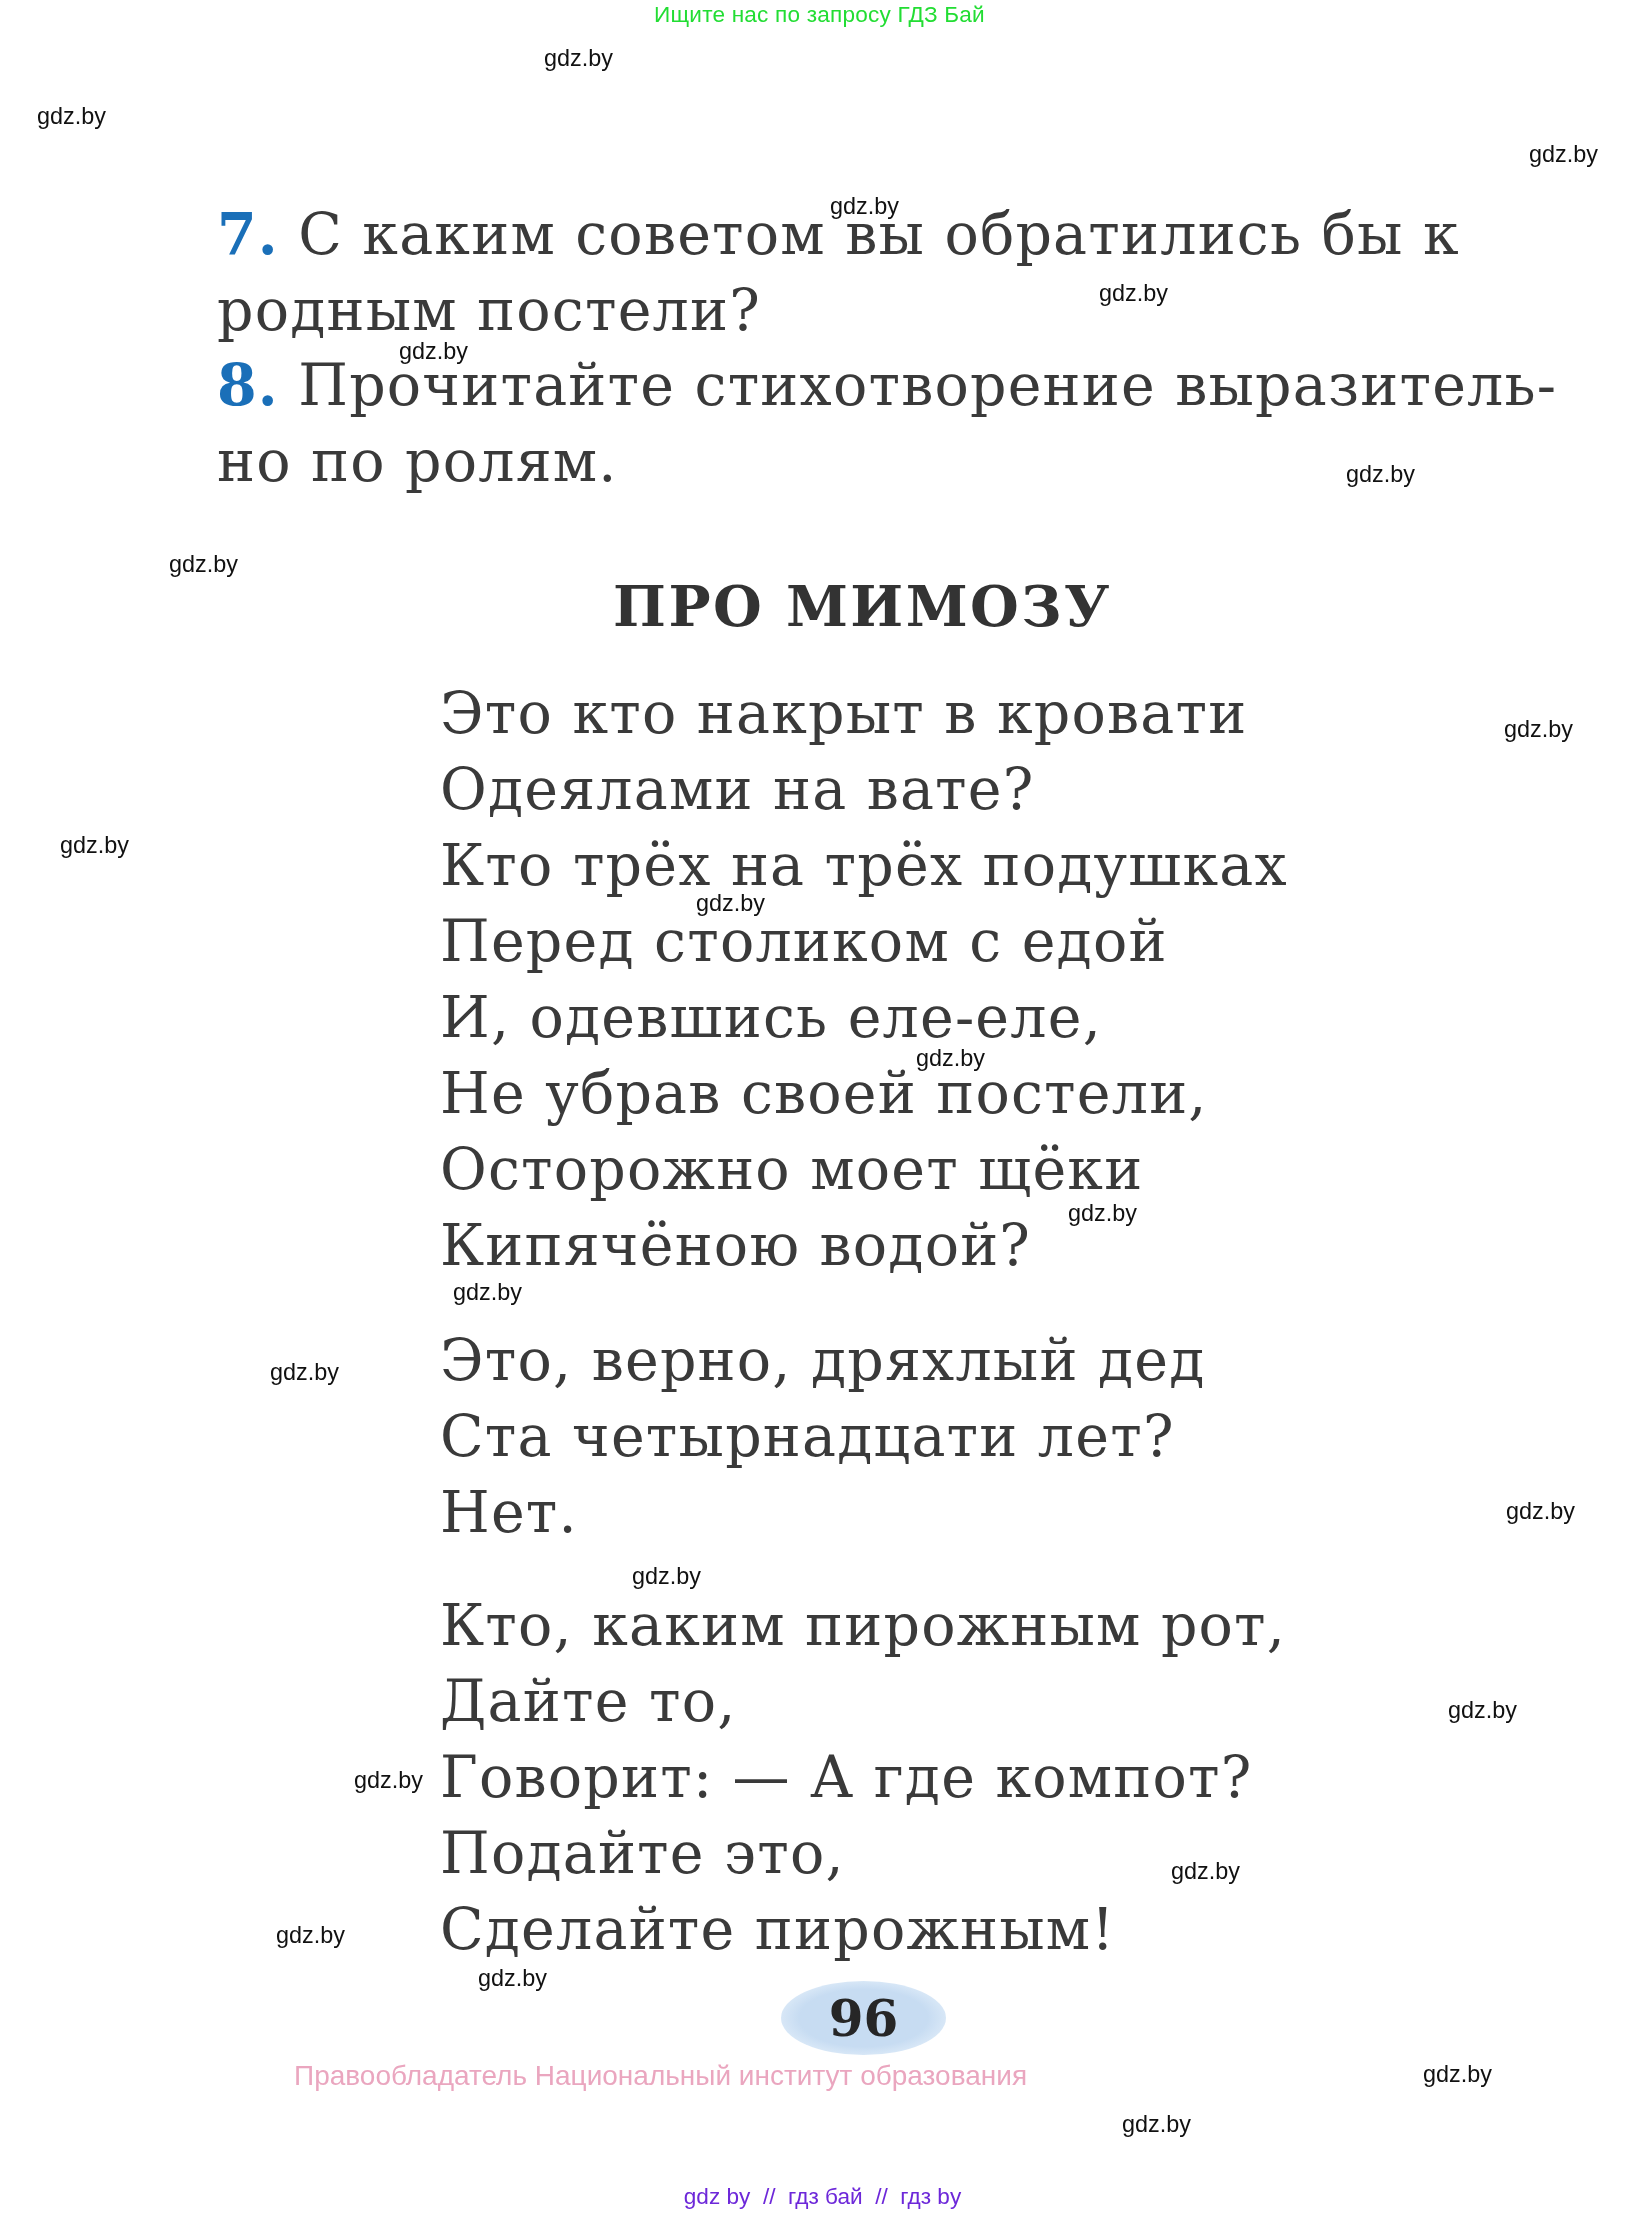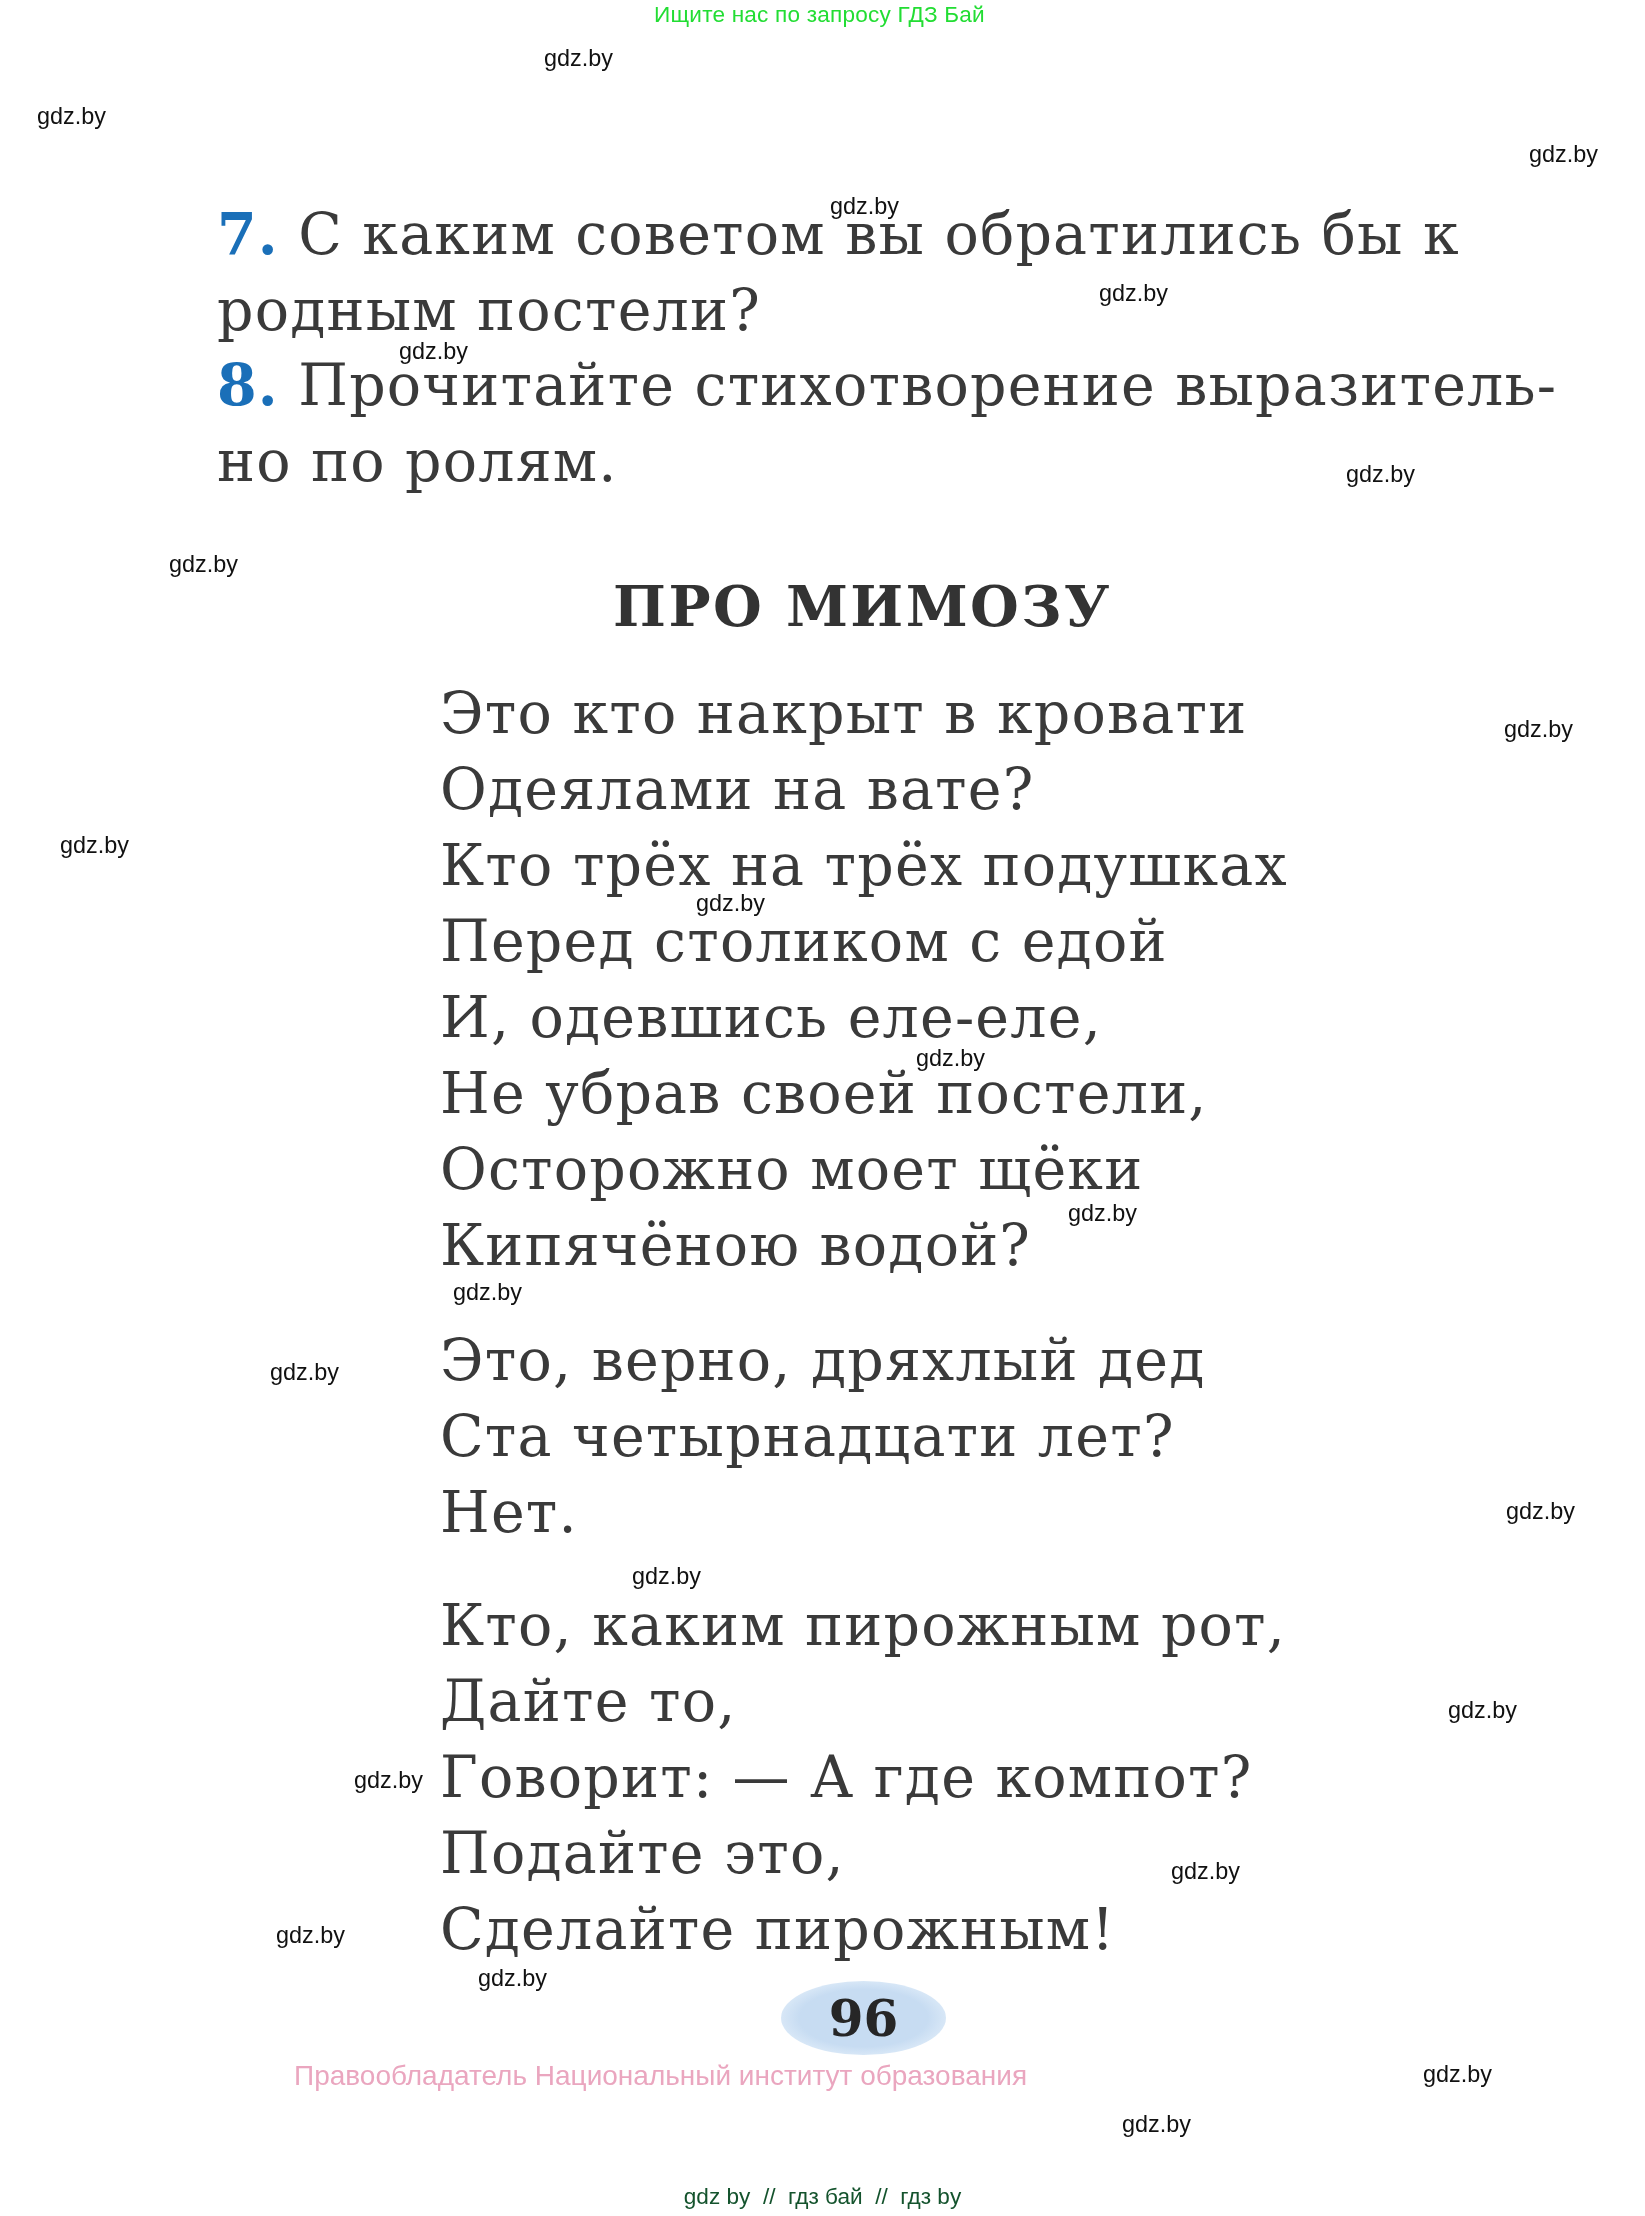--- a/index.html
+++ b/index.html
@@ -49,21 +49,21 @@
     font-family: "DejaVu Serif", serif; font-weight: bold; font-size: 50px; color: #262626;
   }
 
   .copyright {
     position: absolute; left: 294px; top: 2060px; white-space: nowrap;
     font-family: Liberation Sans, sans-serif; font-size: 28px; color: #eaa6bf;
   }
 
   .bottom-links {
     position: absolute; top: 2184px; left: 0; width: 1645px; text-align: center;
-    font-family: "Liberation Sans", sans-serif; font-size: 22.6px; color: #14532d;
+    font-family: "Liberation Sans", sans-serif; font-size: 22.6px; color: #6d28d9;
     white-space: pre;
   }
 </style>
 </head>
 <body>
 
 <div class="page">
 
   <div class="top-banner">Ищите нас по запросу ГДЗ Бай</div>
 

